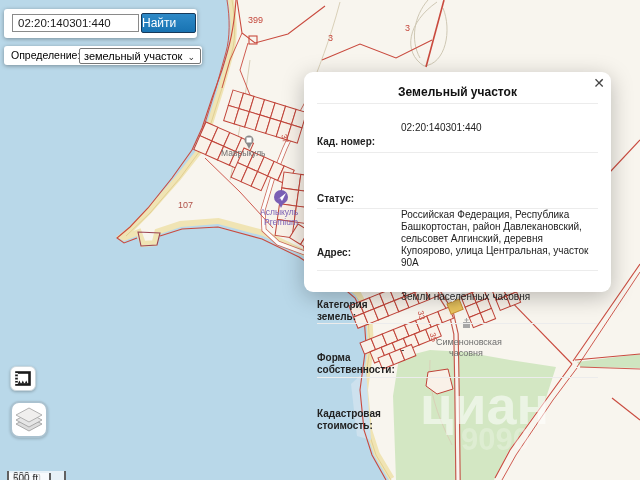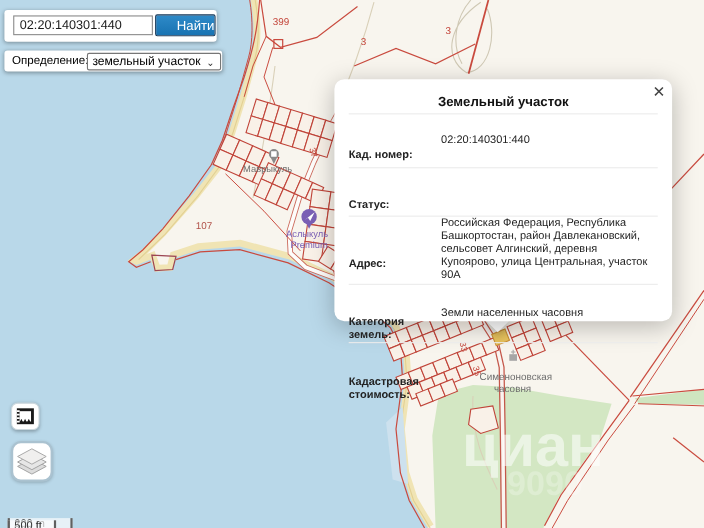--- a/index.html
+++ b/index.html
@@ -207,47 +207,51 @@
     <text x="436" y="345" font-size="9" fill="#6f6f6f">Сименоновская</text>
     <text x="449" y="356" font-size="9" fill="#6f6f6f">часовня</text>
   </g>
 
   <text x="420" y="424" font-size="54" font-weight="bold" fill="rgba(255,255,255,0.55)">циан</text>
   <text x="461" y="450" font-size="31" font-weight="bold" fill="rgba(255,255,255,0.25)">9090</text>
 </svg>
 
 <div class="panel" style="left:4px;top:9px;width:193px;height:29px;">
   <div style="position:absolute;left:8px;top:5px;width:127px;height:18px;box-sizing:border-box;border:1px solid #8a8a8a;background:#fff;font-size:11.5px;color:#1a1a1a;line-height:16px;padding-left:5px;">02:20:140301:440</div>
-  <div style="position:absolute;left:137px;top:4px;width:55px;height:20px;box-sizing:border-box;background:linear-gradient(#2e8ac8,#1873b2);border:1px solid #16395a;border-radius:2px;color:#fff;font-size:12px;text-align:right;line-height:18px;">Найти</div>
+  <div style="position:absolute;left:137px;top:4px;width:55px;height:20px;box-sizing:border-box;background:linear-gradient(#2e8ac8,#1873b2);border:1px solid #16395a;border-radius:2px;color:#fff;font-size:12px;text-align:left;line-height:18px;">Найти</div>
 </div>
 
 <div class="panel" style="left:4px;top:46px;width:198px;height:19px;">
   <div style="position:absolute;left:7px;top:0;height:19px;line-height:19px;font-size:10.5px;color:#000;">Определение:</div>
   <div style="position:absolute;left:75px;top:1.5px;width:122px;height:16px;box-sizing:border-box;border:1px solid #767676;border-radius:2px;background:#fff;font-size:11px;line-height:14px;padding-left:4px;color:#000;">земельный участок<span style="position:absolute;right:5px;top:1px;font-size:9px;color:#333;">⌄</span></div>
 </div>
 
 <div id="ptr"></div>
 <div id="popup">
   <div class="x">✕</div>
   <h3>Земельный участок</h3>
   <div class="rows">
     <div class="row" style="padding:4px 0;">
           <div class="l">Кад. номер:</div>
           <div class="v">02:20:140301:440</div>
         </div>
-    <div class="row" style="padding:0 0 3px 0;">
+    <div class="row" style="padding:12px 0 3px 0;">
           <div class="l">Статус:</div>
         </div>
     <div class="row" style="padding:0 0 1px 0;">
           <div class="l">Адрес:</div>
           <div class="v">Российская Федерация, Республика<br>Башкортостан, район Давлекановский,<br>сельсовет Алгинский, деревня<br>Купоярово, улица Центральная, участок<br>90А</div>
         </div>
     <div class="row">
           <div class="l">Категория<br>земель:</div>
           <div class="v">Земли населенных часовня</div>
+        </div>
+    <div class="row" style="padding:0 0 1px 0;">
+          <div class="l">Форма<br>собственности:</div>
+          <div class="v">-</div>
         </div>
     <div class="row" style="padding:2px 0 0 0;">
           <div class="l">Кадастровая<br>стоимость:</div>
         </div>
   </div>
 </div>
 
 <div style="position:absolute;left:10px;top:366px;width:26px;height:25px;background:#fff;border:1px solid #ccd8de;border-radius:6px;box-sizing:border-box;box-shadow:0 1px 3px rgba(0,0,0,.25);">
   <svg width="16" height="15" viewBox="0 0 16 15" style="position:absolute;left:4px;top:4px;">
     <rect x="1.5" y="1.5" width="13" height="12" fill="none" stroke="#1a1a1a" stroke-width="2.6"></rect>

